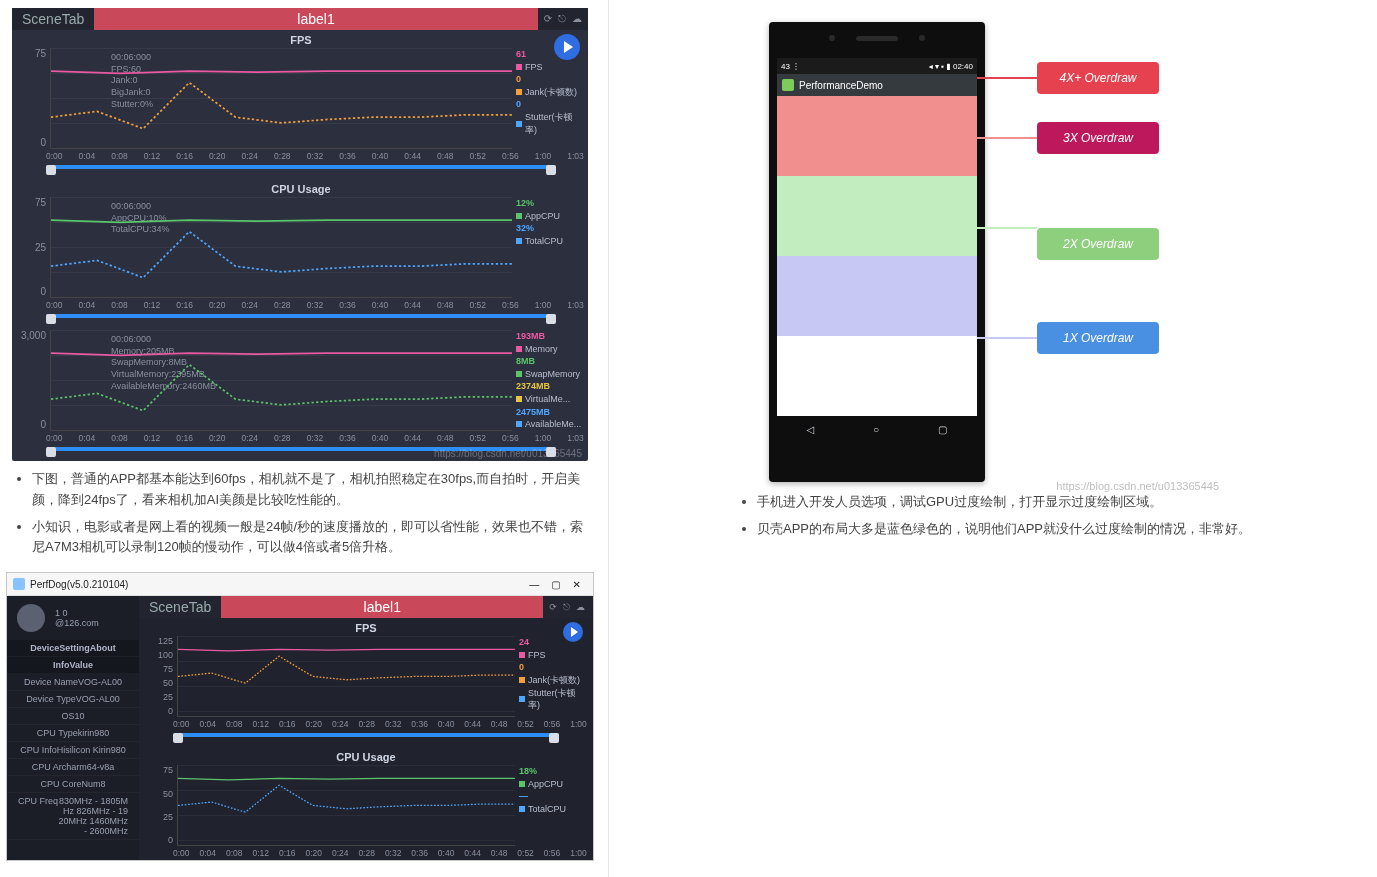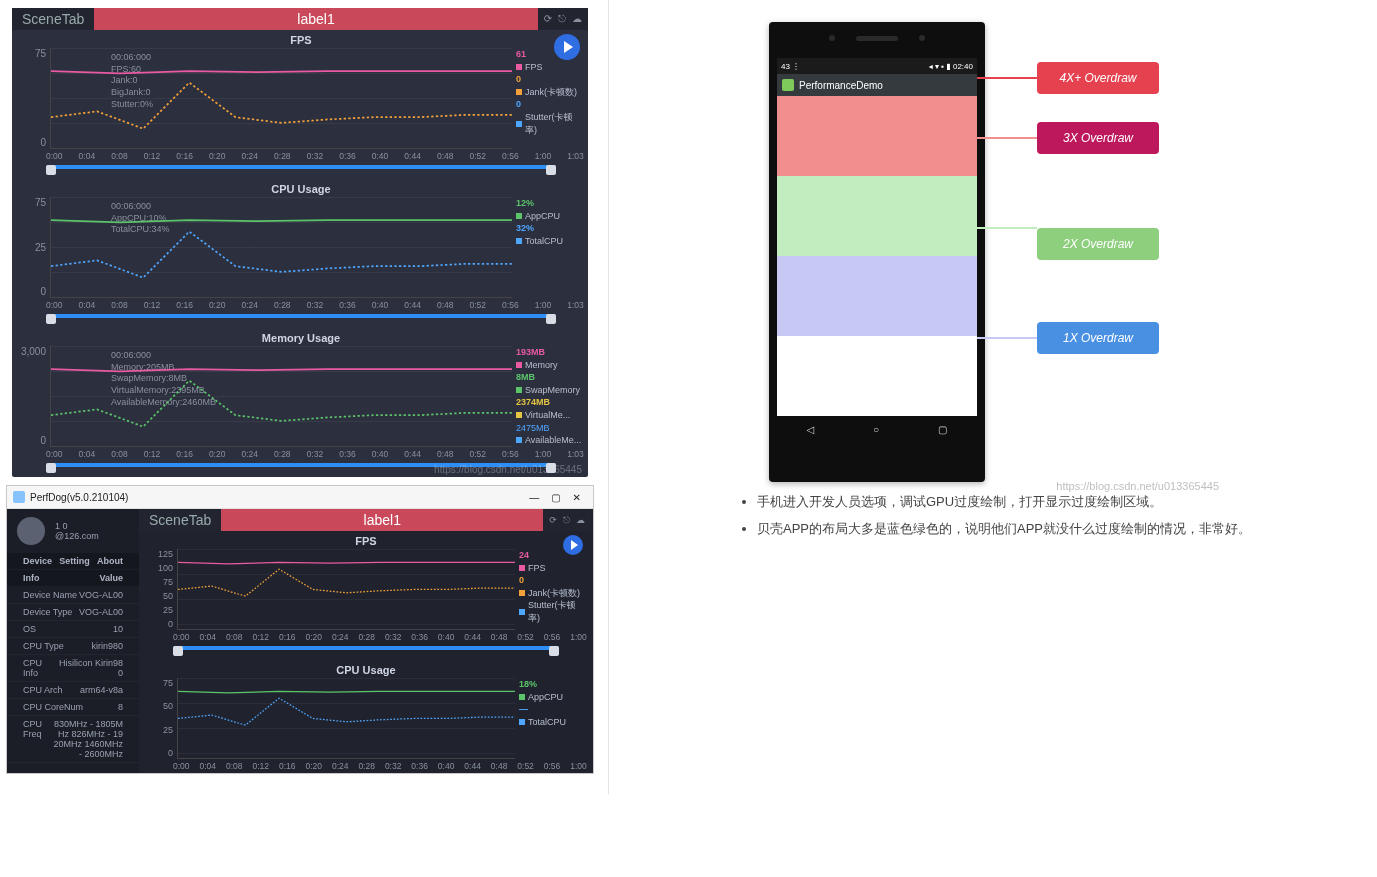--- a/index.html
+++ b/index.html
@@ -50,21 +50,21 @@
   .pd-slider-h { position:absolute; top:0; width:10px; height:10px; background:#d9dde6; border-radius:2px;}
   .play-btn { position:absolute; right:8px; top:26px; width:26px;height:26px;border-radius:50%;background:#2f6de3;display:flex;align-items:center;justify-content:center;}
   .play-btn .tri{width:0;height:0;border-left:9px solid #fff;border-top:6px solid transparent;border-bottom:6px solid transparent;margin-left:2px;}
   .pd-watermark{position:absolute; right:6px; bottom:2px; color:rgba(220,225,235,.35); font-size:10px;}
 
   .perfdog2-wrap { border:1px solid #c8c8c8; width:586px; }
   .pd2-titlebar { height:22px; background:#f6f6f6; display:flex; align-items:center; font-size:10px; padding:0 6px; border-bottom:1px solid #e2e2e2;}
   .pd2-titlebar .spacer{flex:1;}
   .pd2-body { display:flex; background:#20232d; }
   .pd2-sidebar { width:132px; background:#1b1e27; color:#99a0b0; font-size:9px; }
-  .pd2-sidebar .row { display:flex; justify-content:space-between; padding:3px 16px; border-bottom:1px solid rgba(255,255,255,.04);}
+  .pd2-sidebar .row { display:flex; justify-content:center; padding:3px 6px; border-bottom:1px solid rgba(255,255,255,.04);}
   .pd2-sidebar .hdr { background:#15171f; color:#aeb5c6; font-weight:600; }
   .pd2-top-select{padding:4px 6px;}
   .pd2-top-select .chip{background:#303441;border-radius:3px;padding:2px 6px;font-size:9px;display:flex;justify-content:space-between;align-items:center;margin-bottom:4px;}
   .pd2-avatar{width:28px;height:28px;border-radius:50%;background:#5b6170;margin:6px;}
   .pd2-topuser{display:flex;align-items:center;gap:4px;padding:2px 4px;}
   .pd2-main { flex:1; position:relative; }
   .pd2-main .perfdog{width:452px; font-size:9px;}
 
   
   .phone-area { position:relative; width:420px; margin:14px 0 10px 40px;}
@@ -217,21 +217,20 @@
             <span>1:00</span>
             <span>1:03</span>
           </div>
           <div class="pd-slider">
             <div class="pd-slider-track"></div>
             <div class="pd-slider-h" style="left:0"></div>
             <div class="pd-slider-h" style="right:0"></div>
           </div>
         </div>
         <div class="pd-panel">
-          <div class="pd-title">Memory Usage</div>
           <div class="pd-chartrow">
             <div class="pd-yaxis" style="height:100px">
               <div>3,000</div>
               <div>0</div>
             </div>
             <div class="pd-plot" style="height:100px">
               <div class="pd-overlay">
                 <div>00:06:000</div>
                 <div>Memory:205MB</div>
                 <div>SwapMemory:8MB</div>
@@ -252,21 +251,21 @@
               <div style="color:#5bc46b;font-weight:600">8MB</div>
               <div>
                 <span class="sq" style="background:#5bc46b"></span>
                 <span>SwapMemory</span>
               </div>
               <div style="color:#e6c542;font-weight:700">2374MB</div>
               <div>
                 <span class="sq" style="background:#e6c542"></span>
                 <span>VirtualMe...</span>
               </div>
-              <div style="color:#4fa6ff;font-weight:400">2475MB</div>
+              <div style="color:#4fa6ff;font-weight:700">2475MB</div>
               <div>
                 <span class="sq" style="background:#4fa6ff"></span>
                 <span>AvailableMe...</span>
               </div>
             </div>
           </div>
           <div class="pd-xaxis">
             <span>0:00</span>
             <span>0:04</span>
             <span>0:08</span>
@@ -289,20 +288,24 @@
             <div class="pd-slider-track"></div>
             <div class="pd-slider-h" style="left:0"></div>
             <div class="pd-slider-h" style="right:0"></div>
           </div>
         </div>
       </div>
 
     <div class="pd-watermark">https://blog.csdn.net/u013365445</div>
   </div>
 
+  <ul class="bullets" id="bl1">
+      <li>下图，普通的APP都基本能达到60fps，相机就不是了，相机拍照稳定在30fps,而自拍时，开启美颜，降到24fps了，看来相机加AI美颜是比较吃性能的。</li>
+      <li>小知识，电影或者是网上看的视频一般是24帧/秒的速度播放的，即可以省性能，效果也不错，索尼A7M3相机可以录制120帧的慢动作，可以做4倍或者5倍升格。</li>
+    </ul>
 
   <div class="screenshot perfdog2-wrap">
     <div class="pd2-titlebar">
       <span style="width:12px;height:12px;background:#87c4ff;border-radius:2px;margin-right:5px;"></span>
       <span>PerfDog(v5.0.210104)</span>
       <span class="spacer"></span>
       <span style="padding:0 6px;">—</span>
       <span style="padding:0 6px;">▢</span>
       <span style="padding:0 6px;">✕</span>
     </div>

